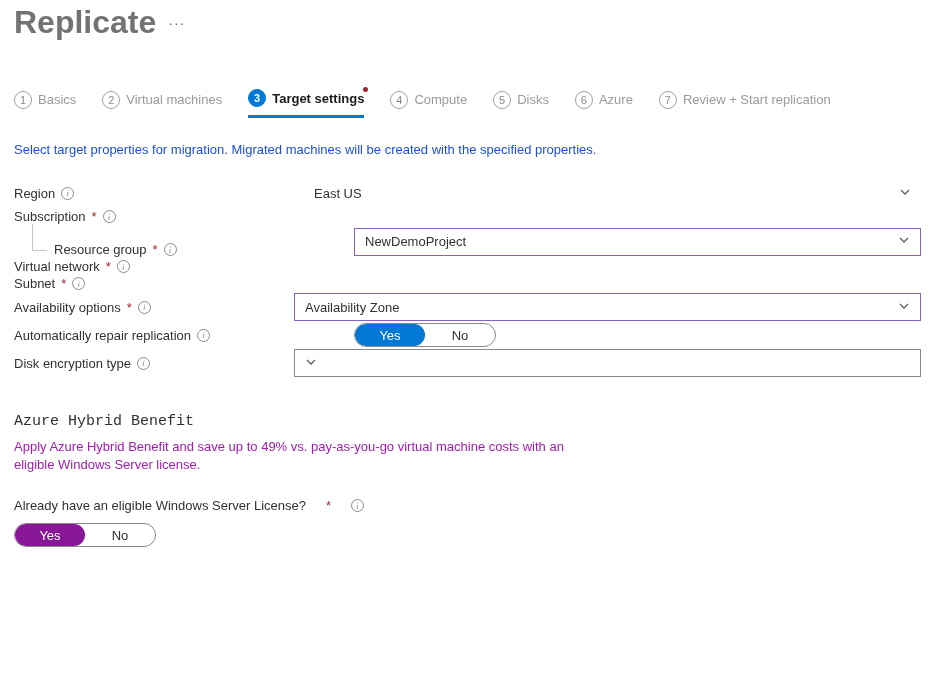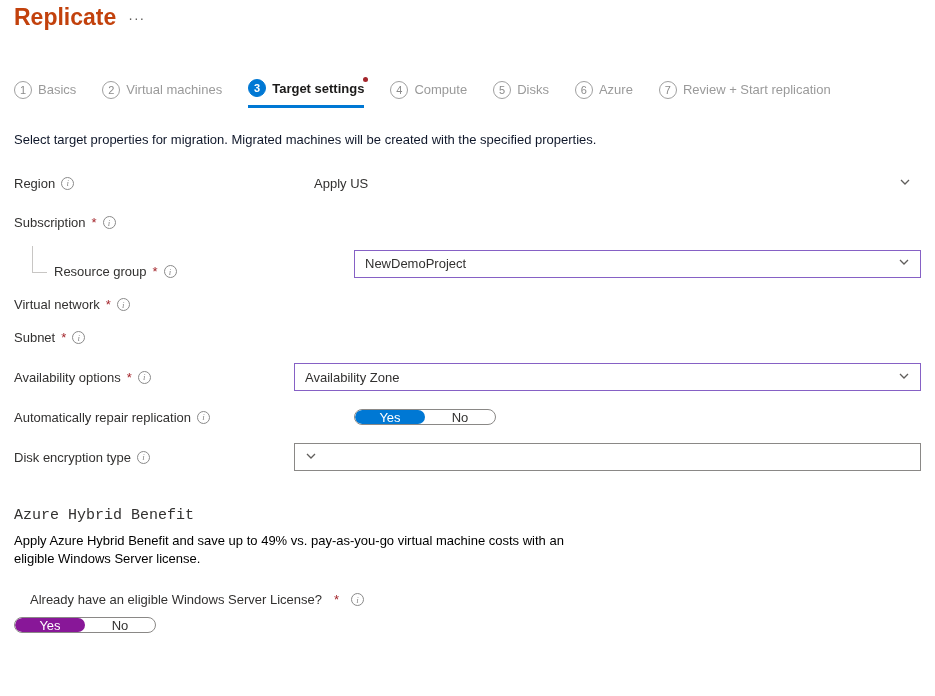--- a/index.html
+++ b/index.html
@@ -5,37 +5,37 @@
   * { box-sizing: border-box; margin: 0; padding: 0; }
   body {
     font-family: "Segoe UI", -apple-system, sans-serif;
     font-size: 13px;
     color: #323130;
     background: #fff;
     padding: 0 14px 14px 14px;
     width: 935px;
   }
   .header { display: flex; align-items: center; gap: 12px; padding-top: 4px; }
-  .page-title { font-size: 23px; font-weight: 600; color: #c2410c; }
+  .page-title { font-size: 32px; font-weight: 600; color: #737373; }
   .more-icon { color: #605e5c; font-size: 14px; letter-spacing: 1px; cursor: pointer; }
 
   .tabs { display: flex; gap: 26px; margin-top: 48px; align-items: center; }
   .tab { display: flex; align-items: center; gap: 6px; color: #9a9a9a; cursor: pointer; padding-bottom: 8px; position: relative; }
   .tab-circle {
     width: 18px; height: 18px; border-radius: 50%;
     border: 1px solid #a0a0a0; display: flex; align-items: center; justify-content: center;
     font-size: 11px; color: #8a8a8a;
   }
   .tab.active { color: #1b1a19; font-weight: 600; border-bottom: 3px solid #0078d4; }
   .tab.active .tab-circle { background: #0078d4; border-color: #0078d4; color: #fff; }
   .tab .dot { position: absolute; top: -2px; right: -4px; width: 5px; height: 5px; border-radius: 50%; background: #a4262c; }
 
-  .description { margin-top: 24px; color: #0f172a; font-size: 13px; }
-
-  .form { margin-top: 22px; display: flex; flex-direction: column; gap: 18px; }
+  .description { margin-top: 24px; color: #1d4ed8; font-size: 13px; }
+
+  .form { margin-top: 22px; display: flex; flex-direction: column; gap: 2px; }
   .row { display: flex; align-items: center; }
   .label-col { width: 280px; display: flex; align-items: center; gap: 6px; font-size: 13px; color: #323130; }
   .label-col.indented { padding-left: 40px; position: relative; margin-top: 16px; }
   .label-col.indented::before {
     content: ""; position: absolute; left: 18px; top: -18px; width: 14px; height: 26px;
     border-left: 1px solid #c8c6c4; border-bottom: 1px solid #c8c6c4;
   }
   .control-col { flex: 1; }
   .control-col.indented { padding-left: 60px; }
   .req { color: #a4262c; }
@@ -47,28 +47,28 @@
 
   .select, .textinput {
     width: 100%; height: 28px; border: 1px solid #8a8886; background: #fff;
     padding: 0 10px; display: flex; align-items: center; justify-content: space-between;
     font-size: 13px; cursor: pointer;
   }
   .select .chev { color: #605e5c; }
   .select.purple { border-color: #8661c5; }
   .plain-value { padding: 0 10px; height: 28px; display: flex; align-items: center; }
 
-  .toggle { display: inline-flex; border: 1px solid #8a8886; border-radius: 14px; height: 16px; overflow: hidden; }
+  .toggle { display: inline-flex; border: 1px solid #8a8886; border-radius: 14px; height: 24px; overflow: hidden; }
   .toggle-opt { width: 70px; display: flex; align-items: center; justify-content: center; font-size: 13px; cursor: pointer; }
   .toggle-opt.active-blue { background: #0078d4; color: #fff; border-radius: 14px; }
   .toggle-opt.active-purple { background: #881798; color: #fff; border-radius: 14px; }
 
   .section-title { font-size: 15px; font-weight: 400; margin-top: 36px; color: #323130; font-family: Liberation Mono, monospace; }
-  .section-desc { margin-top: 8px; font-size: 13px; color: #000000; line-height: 1.4; max-width: 560px; }
-  .license-row { display: flex; align-items: center; gap: 12px; margin-top: 24px; margin-left: 16px; }
+  .section-desc { margin-top: 8px; font-size: 13px; color: #a21caf; line-height: 1.4; max-width: 560px; }
+  .license-row { display: flex; align-items: center; gap: 20px; margin-top: 24px; }
 </style>
 </head>
 <body>
 
 <div class="header">
   <h1 class="page-title">Replicate</h1>
   <span class="more-icon">···</span>
 </div>
 
 <div class="tabs">
@@ -107,21 +107,21 @@
 
 <div class="form">
 
   <div class="row">
     <div class="label-col">
       <span>Region</span>
       <span class="info-icon">i</span>
     </div>
     <div class="control-col">
       <div class="select" style="border:none;">
-        <span class="plain-value">Apply US</span>
+        <span class="plain-value">East US</span>
         <span class="chev">
           <svg width="12" height="12" viewBox="0 0 12 12">
               <path d="M2 4 L6 8 L10 4" fill="none" stroke="#605e5c" stroke-width="1.3"></path>
             </svg>
         </span>
       </div>
     </div>
   </div>
 
   <div class="row">

